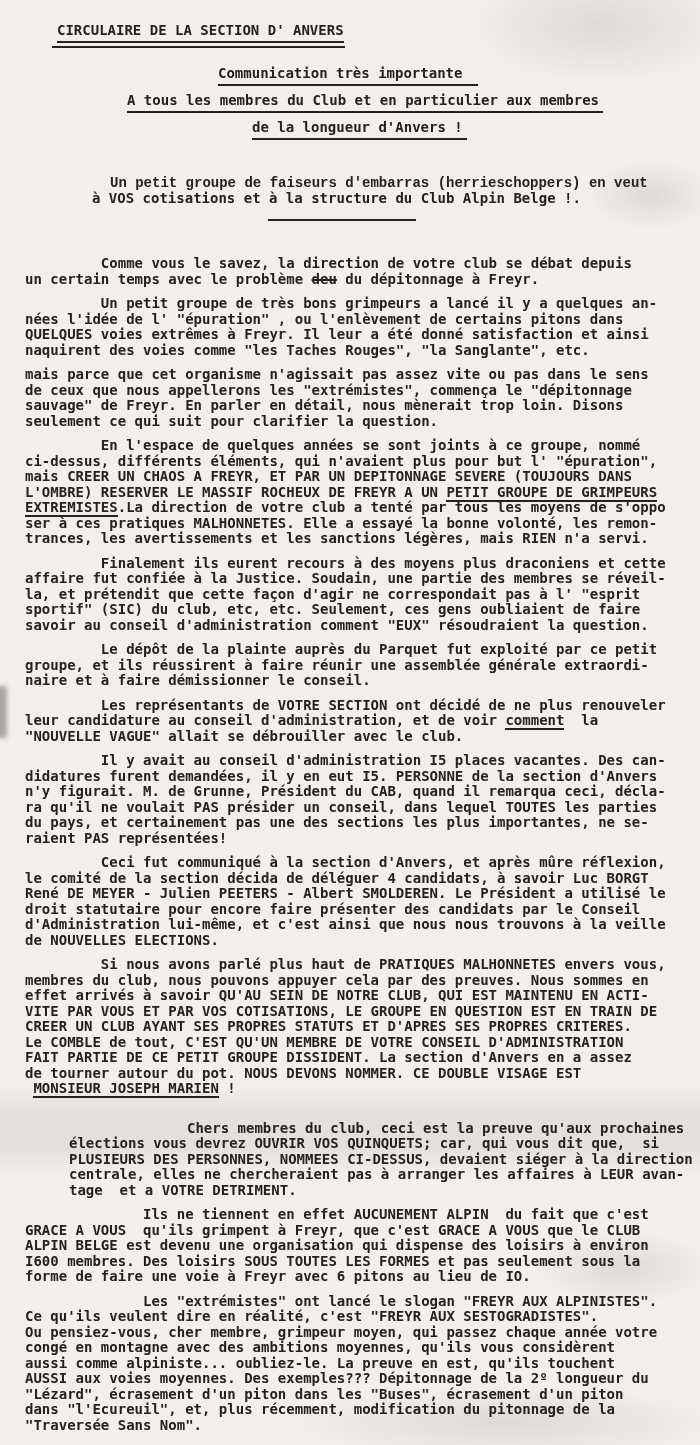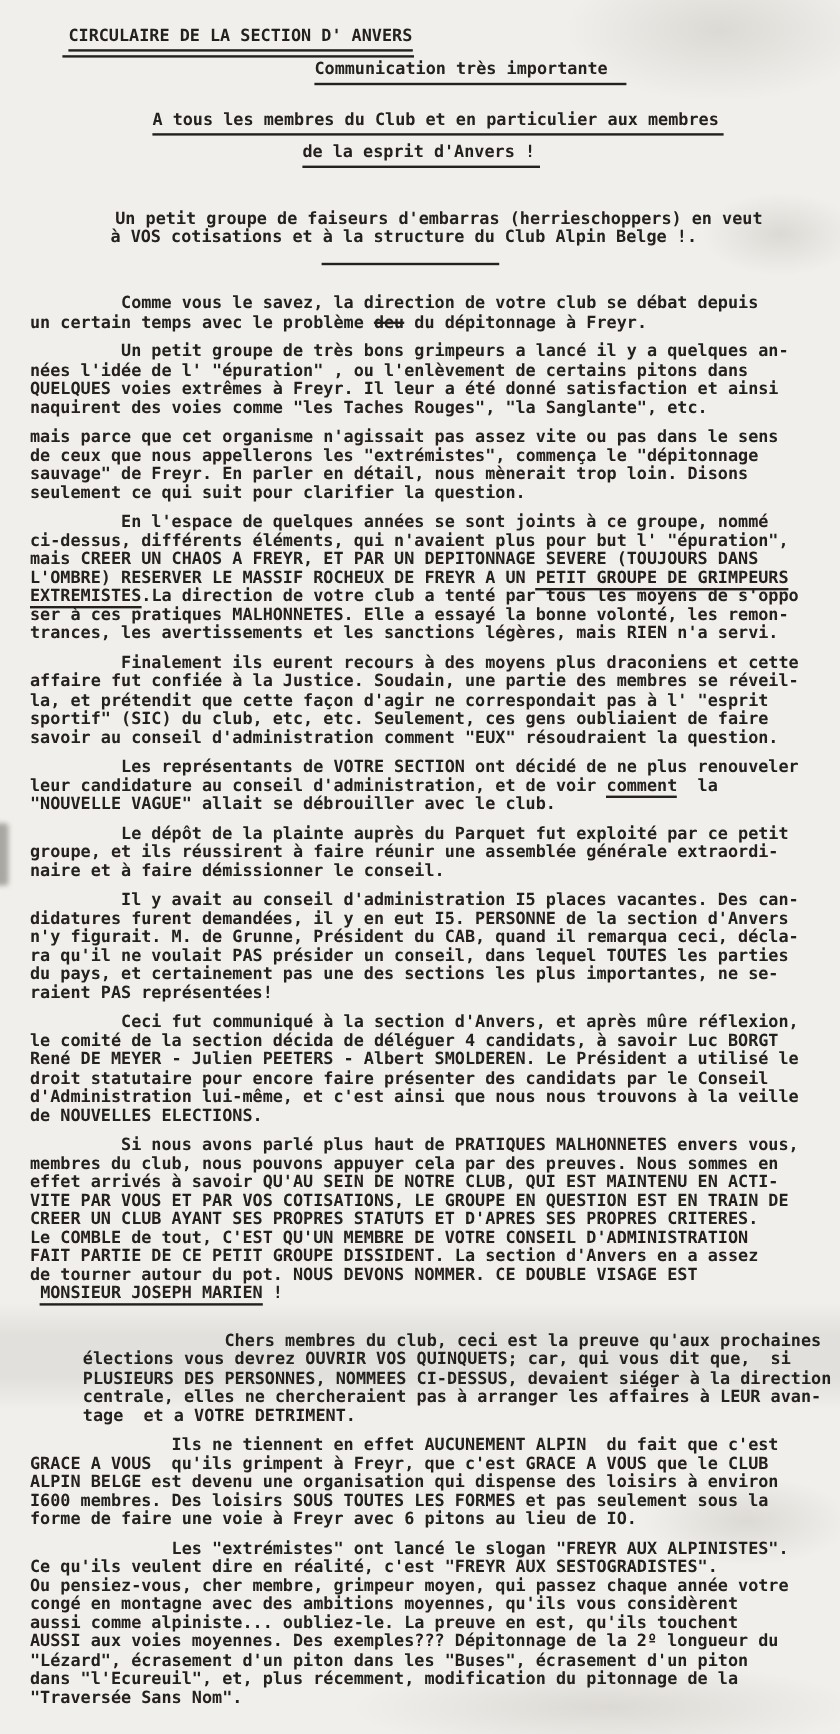--- a/index.html
+++ b/index.html
@@ -18,28 +18,28 @@
   .sm-band{background:linear-gradient(180deg, rgba(150,148,142,0) 0%, rgba(150,148,142,0.16) 30%, rgba(150,148,142,0.16) 70%, rgba(150,148,142,0) 100%);}
   .sm-streak{background:rgba(82,79,74,0.45);filter:blur(2px);border-radius:3px;}
   
   .hline{position:absolute;white-space:pre;line-height:15.5px;}
   .u2{border-bottom:2px solid currentColor;padding-bottom:2px;}
   .title{left:57px;top:23px;}
   .title::after{
     content:"";position:absolute;left:-5px;right:-1px;top:calc(100% + 5px);
     height:2px;background:currentColor;
   }
-  .subtitle{left:218px;top:51px;padding-right:16px;margin-left:44px;}
+  .subtitle{left:218px;top:66px;padding-right:16px;}
   .addr1{left:127px;top:93px;padding-right:4px;}
   .addr2{left:252px;top:120px;padding-right:4px;}
-  .intro1{left:96px;top:176px;}
+  .intro1{left:110px;top:176px;font-family:Liberation Mono, monospace;}
   .intro2{left:92px;top:191px;}
   .divider{position:absolute;left:268px;top:219px;width:148px;height:2px;background:currentColor;}
   
-  .body{position:absolute;left:25px;top:246px;}
+  .body{position:absolute;left:25px;top:256px;}
   .para{margin-top:9px;}
   .para:first-child{margin-top:0;}
   .para.gap-lg{margin-top:24px;margin-left:44px;}
   .line{white-space:pre;font-size:14px;line-height:15.5px;height:15.5px;}
   .und{border-bottom:2px solid currentColor;}
   .strike{text-decoration:line-through;text-decoration-thickness:2px;}
 </style>
 </head>
 <body style="background: rgb(241, 239, 235);">
 
@@ -51,21 +51,21 @@
   <div class="smudge sm-band" style="left:0;top:1085px;width:700px;height:90px;"></div>
   <div class="smudge sm-soft" style="left:535px;top:1230px;width:175px;height:75px;"></div>
   <div class="smudge sm-soft" style="left:290px;top:1385px;width:430px;height:75px;"></div>
 
   <div class="hline title u2">CIRCULAIRE DE LA SECTION D' ANVERS</div>
 
   <div class="hline subtitle u2">Communication très importante</div>
 
   <div class="hline addr1 u2">A tous les membres du Club et en particulier aux membres</div>
 
-  <div class="hline addr2 u2">de la esprit d'Anvers !</div>
+  <div class="hline addr2 u2">de la longueur d'Anvers !</div>
 
   <div class="hline intro1">Un petit groupe de faiseurs d'embarras (herrieschoppers) en veut</div>
 
   <div class="hline intro2">à VOS cotisations et à la structure du Club Alpin Belge !.</div>
 
   <div class="divider"></div>
 
   <div class="body">
       <div class="para">
         <div class="line"><span>         Comme vous le savez, la direction de votre club se débat depuis</span></div>
@@ -93,28 +93,28 @@
         <div class="line"><span>trances, les avertissements et les sanctions légères, mais RIEN n'a servi.</span></div>
       </div>
       <div class="para">
         <div class="line"><span>         Finalement ils eurent recours à des moyens plus draconiens et cette</span></div>
         <div class="line"><span>affaire fut confiée à la Justice. Soudain, une partie des membres se réveil-</span></div>
         <div class="line"><span>la, et prétendit que cette façon d'agir ne correspondait pas à l' "esprit</span></div>
         <div class="line"><span>sportif" (SIC) du club, etc, etc. Seulement, ces gens oubliaient de faire</span></div>
         <div class="line"><span>savoir au conseil d'administration comment "EUX" résoudraient la question.</span></div>
       </div>
       <div class="para">
+        <div class="line"><span>         Le dépôt de la plainte auprès du Parquet fut exploité par ce petit</span></div>
+        <div class="line"><span>groupe, et ils réussirent à faire réunir une assemblée générale extraordi-</span></div>
+        <div class="line"><span>naire et à faire démissionner le conseil.</span></div>
+      </div>
+      <div class="para">
         <div class="line"><span>         Les représentants de VOTRE SECTION ont décidé de ne plus renouveler</span></div>
         <div class="line"><span>leur candidature au conseil d'administration, et de voir </span><span class="und">comment</span><span>  la</span></div>
         <div class="line"><span>"NOUVELLE VAGUE" allait se débrouiller avec le club.</span></div>
-      </div>
-      <div class="para">
-        <div class="line"><span>         Le dépôt de la plainte auprès du Parquet fut exploité par ce petit</span></div>
-        <div class="line"><span>groupe, et ils réussirent à faire réunir une assemblée générale extraordi-</span></div>
-        <div class="line"><span>naire et à faire démissionner le conseil.</span></div>
       </div>
       <div class="para">
         <div class="line"><span>         Il y avait au conseil d'administration I5 places vacantes. Des can-</span></div>
         <div class="line"><span>didatures furent demandées, il y en eut I5. PERSONNE de la section d'Anvers</span></div>
         <div class="line"><span>n'y figurait. M. de Grunne, Président du CAB, quand il remarqua ceci, décla-</span></div>
         <div class="line"><span>ra qu'il ne voulait PAS présider un conseil, dans lequel TOUTES les parties</span></div>
         <div class="line"><span>du pays, et certainement pas une des sections les plus importantes, ne se-</span></div>
         <div class="line"><span>raient PAS représentées!</span></div>
       </div>
       <div class="para">

